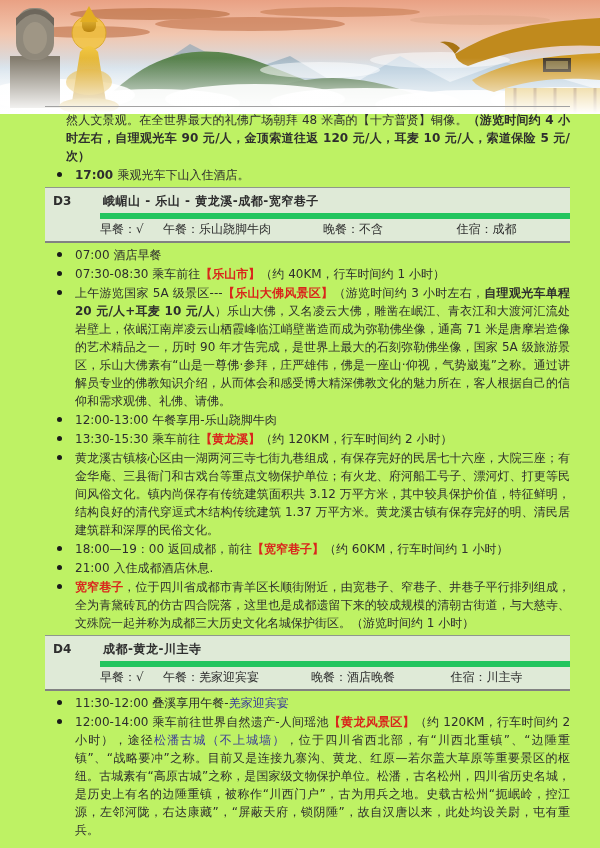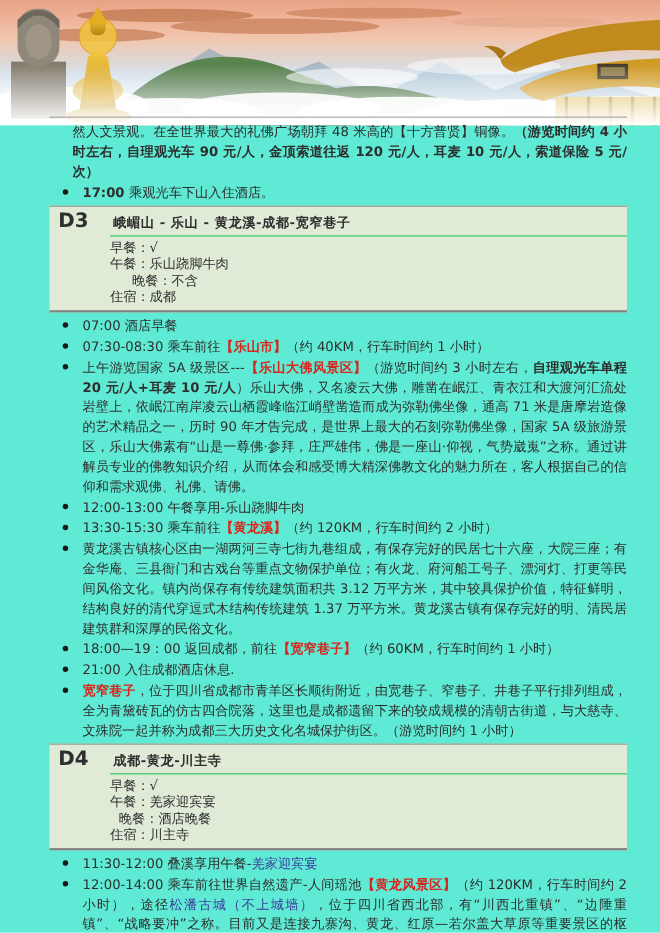--- a/index.html
+++ b/index.html
@@ -1,41 +1,41 @@
 <!DOCTYPE html>
 <html style="--red: #d9261c; --blue: #3c3c99; --daybg: #dfead7;"><head>
 <meta charset="utf-8">
 <style>
   html,body{margin:0;padding:0;background:#ffffff;}
-  .page{position:relative;width:600px;height:848px;background:#5eead4;overflow:hidden;
+  .page{position:relative;width:600px;height:848px;background:#bef264;overflow:hidden;
         font-family:"DejaVu Sans","Liberation Sans",sans-serif;font-size:12px;line-height:18px;color:#2e2e2e;}
   
   .hero{position:absolute;top:0;left:0;width:600px;height:114px;}
   .hero svg{display:block;}
   
   .content{position:absolute;top:106px;left:48px;width:522px;}
   .rule{height:1px;background:#a2a2a2;margin-left:-3px;}
   .intro{margin:4px 0 1px 18px;text-align:justify;}
   .bullets{margin-top:3px;}
   .bullet{position:relative;padding-left:27px;margin-bottom:1px;text-align:justify;}
   .dot{position:absolute;left:9px;top:6px;width:5px;height:5px;border-radius:50%;background:#1a1a1a;}
   .seg-b{font-weight:bold;}
   .seg-r{font-weight:bold;color:var(--red,#d9261c);}
   .seg-l{color:var(--blue,#3c3c99);}
   
   .day{background:var(--daybg,#dfead7);border-top:1px solid #8f978c;border-bottom:2px solid #828282;
        margin:3px 0 1px -3px;}
   .day-head{padding:3px 0 2px;}
-  .day-code{display:inline-block;width:50px;padding-left:8px;font-weight:bold;font-size:18px;line-height:20px;}
+  .day-code{display:inline-block;width:50px;padding-left:8px;font-weight:bold;font-size:12px;line-height:20px;}
   .day-title{font-weight:bold;font-size:12px;line-height:20px;letter-spacing:.5px;}
-  .day-meals{margin-left:55px;border-top:1px solid #22c55e;display:flex;padding:3px 0 4px;line-height:15px;font-size:12px;flex-direction:column;}
+  .day-meals{margin-left:55px;border-top:6px solid #22c55e;display:flex;padding:3px 0 4px;line-height:15px;font-size:12px;}
   .day-meals .m0{width:63px;}
   .day-meals .m1{width:140px;}
   .day-meals .m2{width:100px;text-align:center;}
-  .day-meals .m3{flex:1;}
+  .day-meals .m3{flex:1;text-align:center;}
 </style>
 </head>
 <body>
 
 <div class="page">
 
   <div class="hero">
     <svg width="600" height="114" viewBox="0 0 600 114" xmlns="http://www.w3.org/2000/svg">
       <defs>
         <linearGradient id="sky" x1="0" y1="0" x2="0" y2="1">

